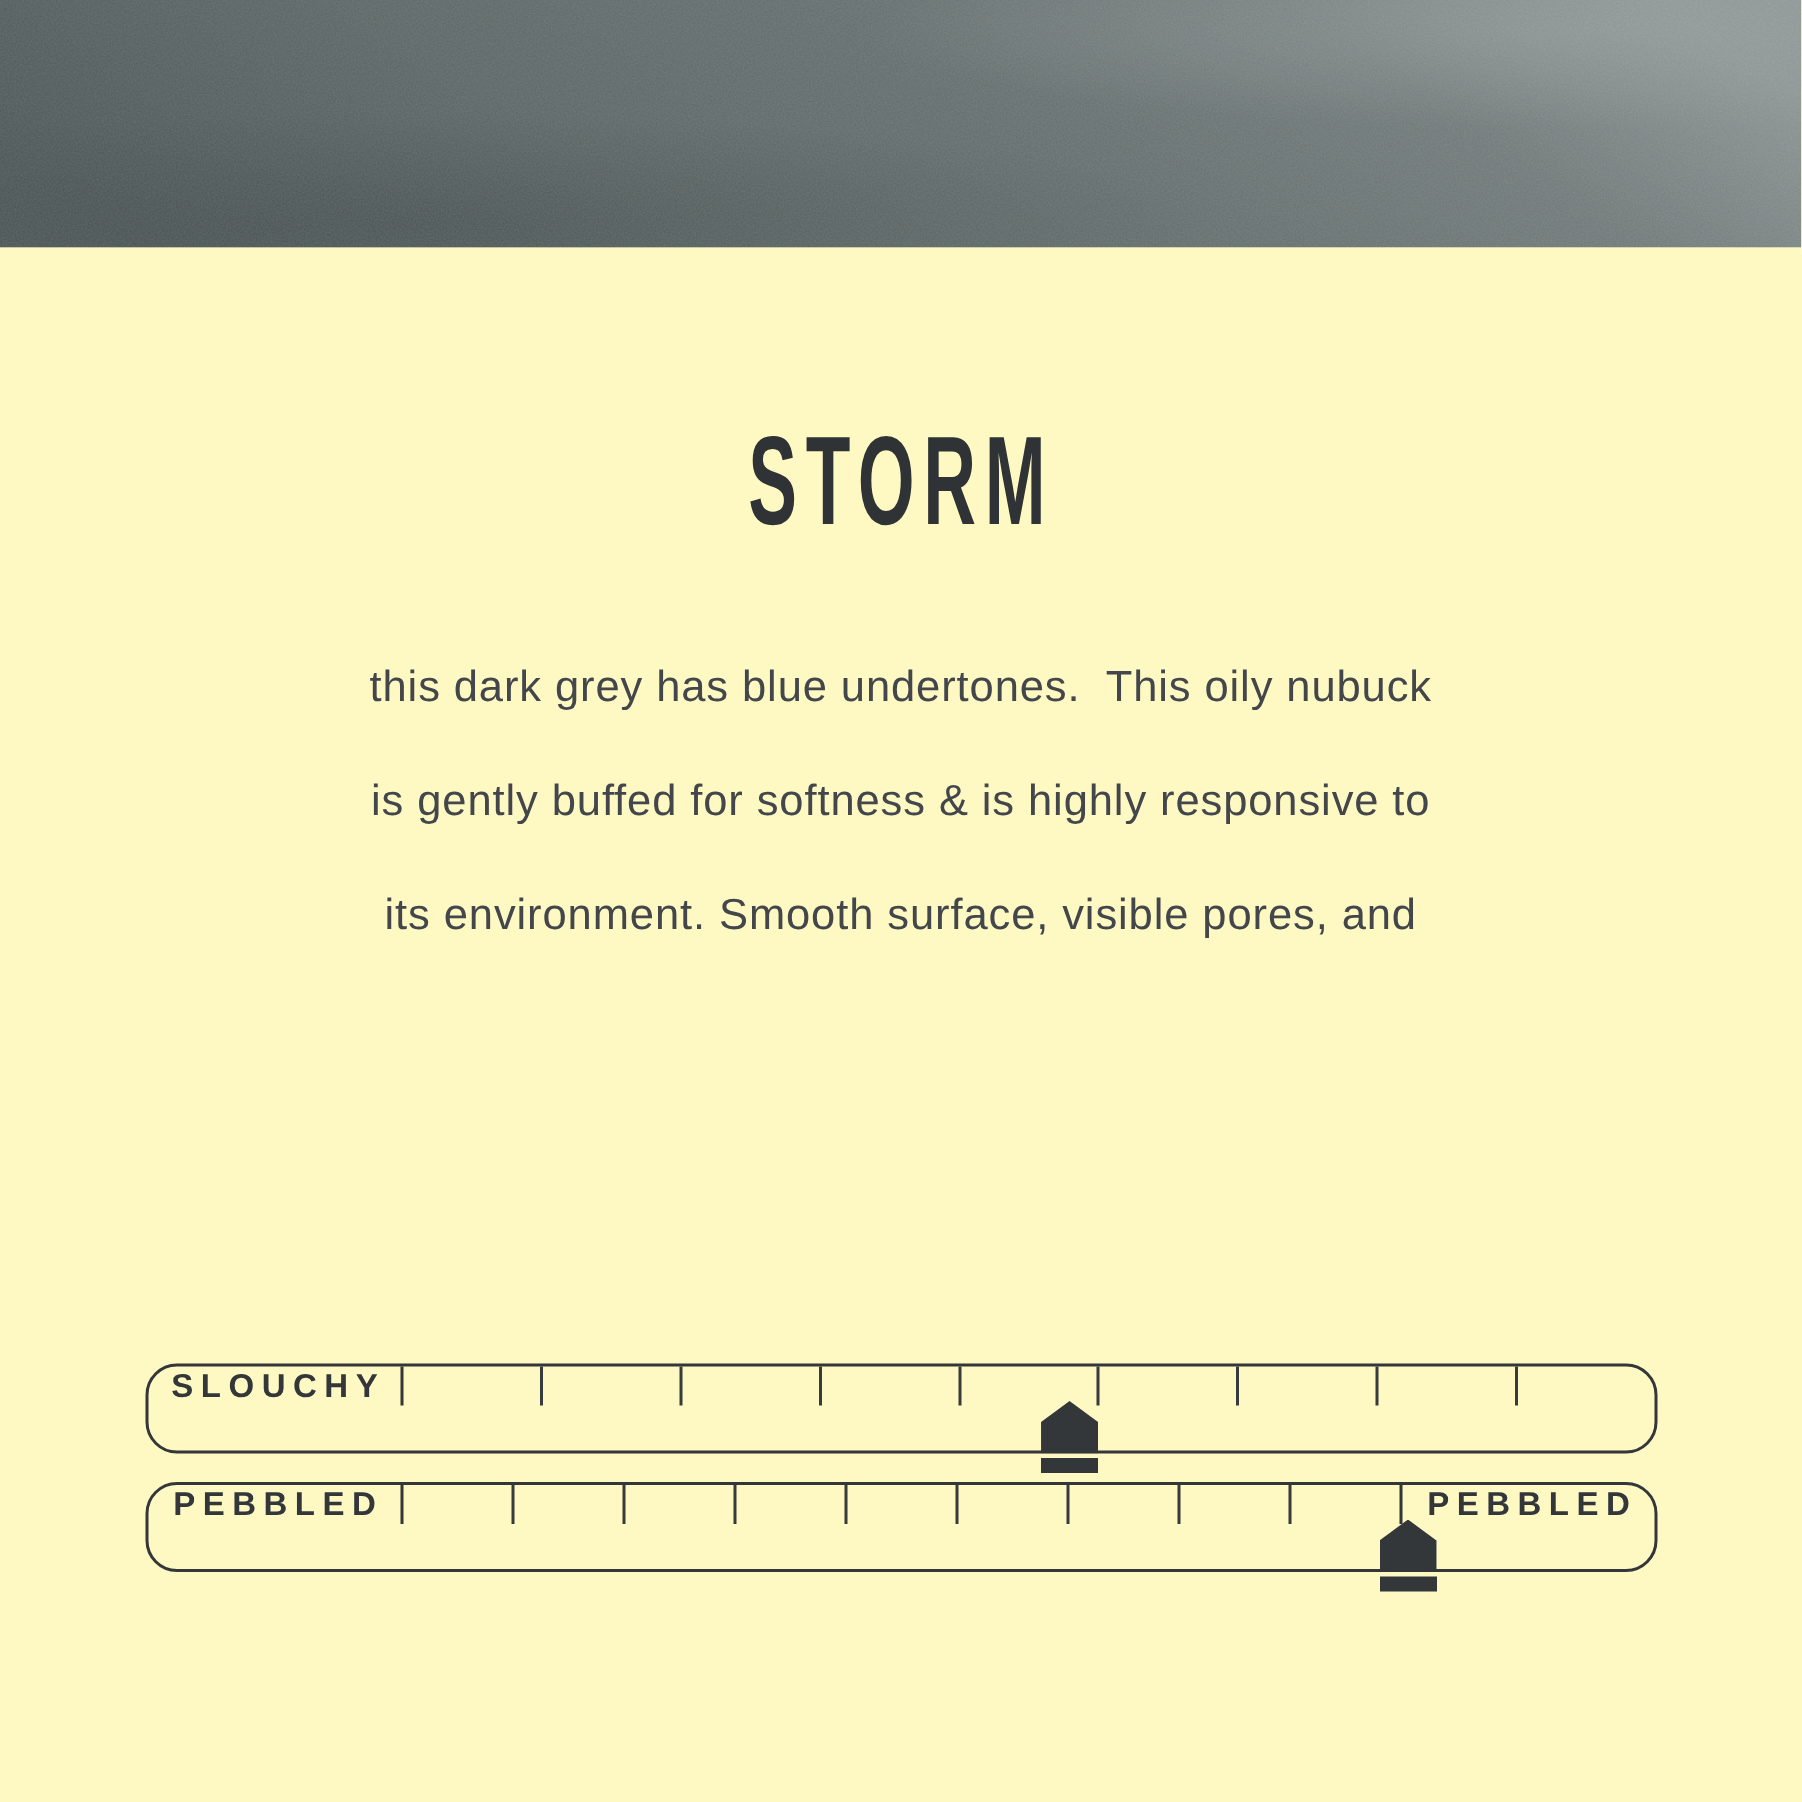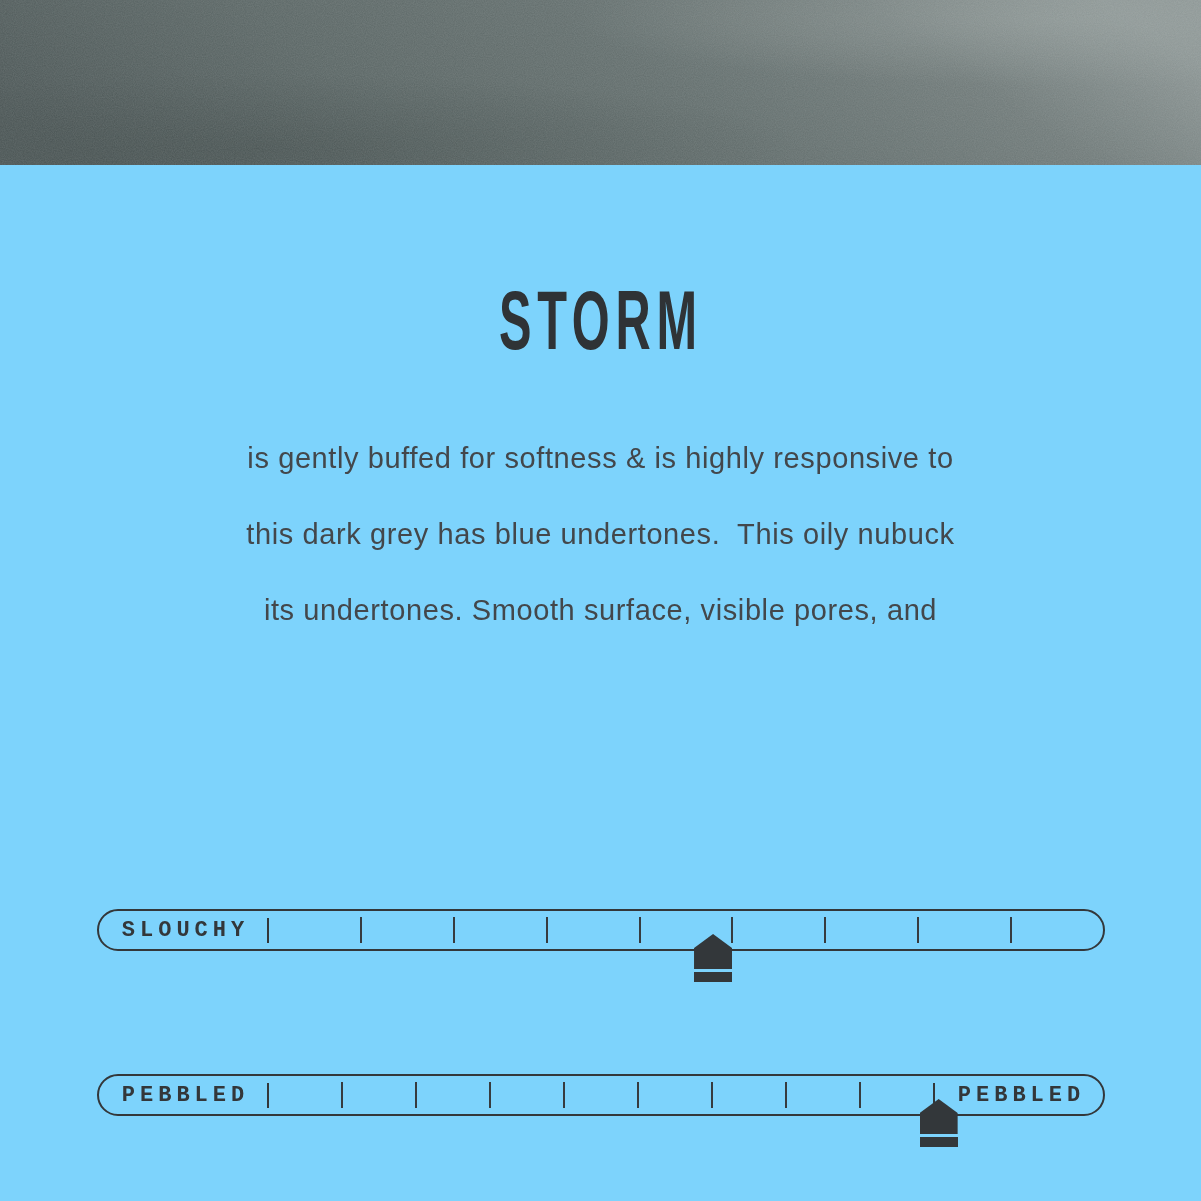--- a/index.html
+++ b/index.html
@@ -1,21 +1,21 @@
 <!DOCTYPE html>
 <html><head>
 <meta charset="utf-8">
 <style>
   html, body { margin: 0; padding: 0; }
   body { background: #ffffff; }
   .page {
     position: relative;
     width: 1201px;
     height: 1201px;
-    background: #7dd3fc;
+    background: #fef9c3;
     overflow: hidden;
     font-family: "Liberation Sans", sans-serif;
   }
 
   
   .banner {
     position: absolute;
     top: 0; left: 0;
     width: 1201px;
     height: 165px;
@@ -58,30 +58,29 @@
     height: 76px;
     line-height: 76px;
     white-space: nowrap;
   }
 
   
   .scale {
     position: absolute;
     left: 97px;
     width: 1008px;
-    height: 42px;
+    height: 60px;
     box-sizing: border-box;
     border: 2px solid #33373a;
     border-radius: 21px;
     display: flex;
-    align-items: center;
-    font-family: Liberation Mono, monospace;
+    align-items: flex-start;
   }
   .scale-1 { top: 909px; }
-  .scale-2 { top: 1074px; }
+  .scale-2 { top: 988px; }
 
   .scale .cell {
     flex: 0 0 163px;
     display: flex;
     align-items: center;
     justify-content: center;
     font-weight: 700;
     font-size: 22px;
     letter-spacing: 5px;
     padding-left: 5px; 
@@ -159,23 +158,23 @@
       <rect width="1201" height="165" fill="url(#shadeBL)"></rect>
       <rect width="1201" height="165" fill="url(#lightTR)"></rect>
       <rect width="1201" height="165" filter="url(#grainLight)" opacity="0.28"></rect>
       <rect width="1201" height="165" filter="url(#grainDark)" opacity="0.22"></rect>
     </svg>
   </div>
 
   <h1 class="title"><span class="title-inner">STORM</span></h1>
 
   <div class="description">
+    <div class="line">this dark grey has blue undertones.&nbsp; This oily nubuck</div>
     <div class="line">is gently buffed for softness &amp; is highly responsive to</div>
-    <div class="line">this dark grey has blue undertones.&nbsp; This oily nubuck</div>
-    <div class="line">its undertones. Smooth surface, visible pores, and</div>
+    <div class="line">its environment. Smooth surface, visible pores, and</div>
   </div>
 
   <div class="scale scale-1">
     <div class="cell left">SLOUCHY</div>
     <div class="ticks">
         <div class="tick"></div>
         <div class="tick"></div>
         <div class="tick"></div>
         <div class="tick"></div>
         <div class="tick"></div>

